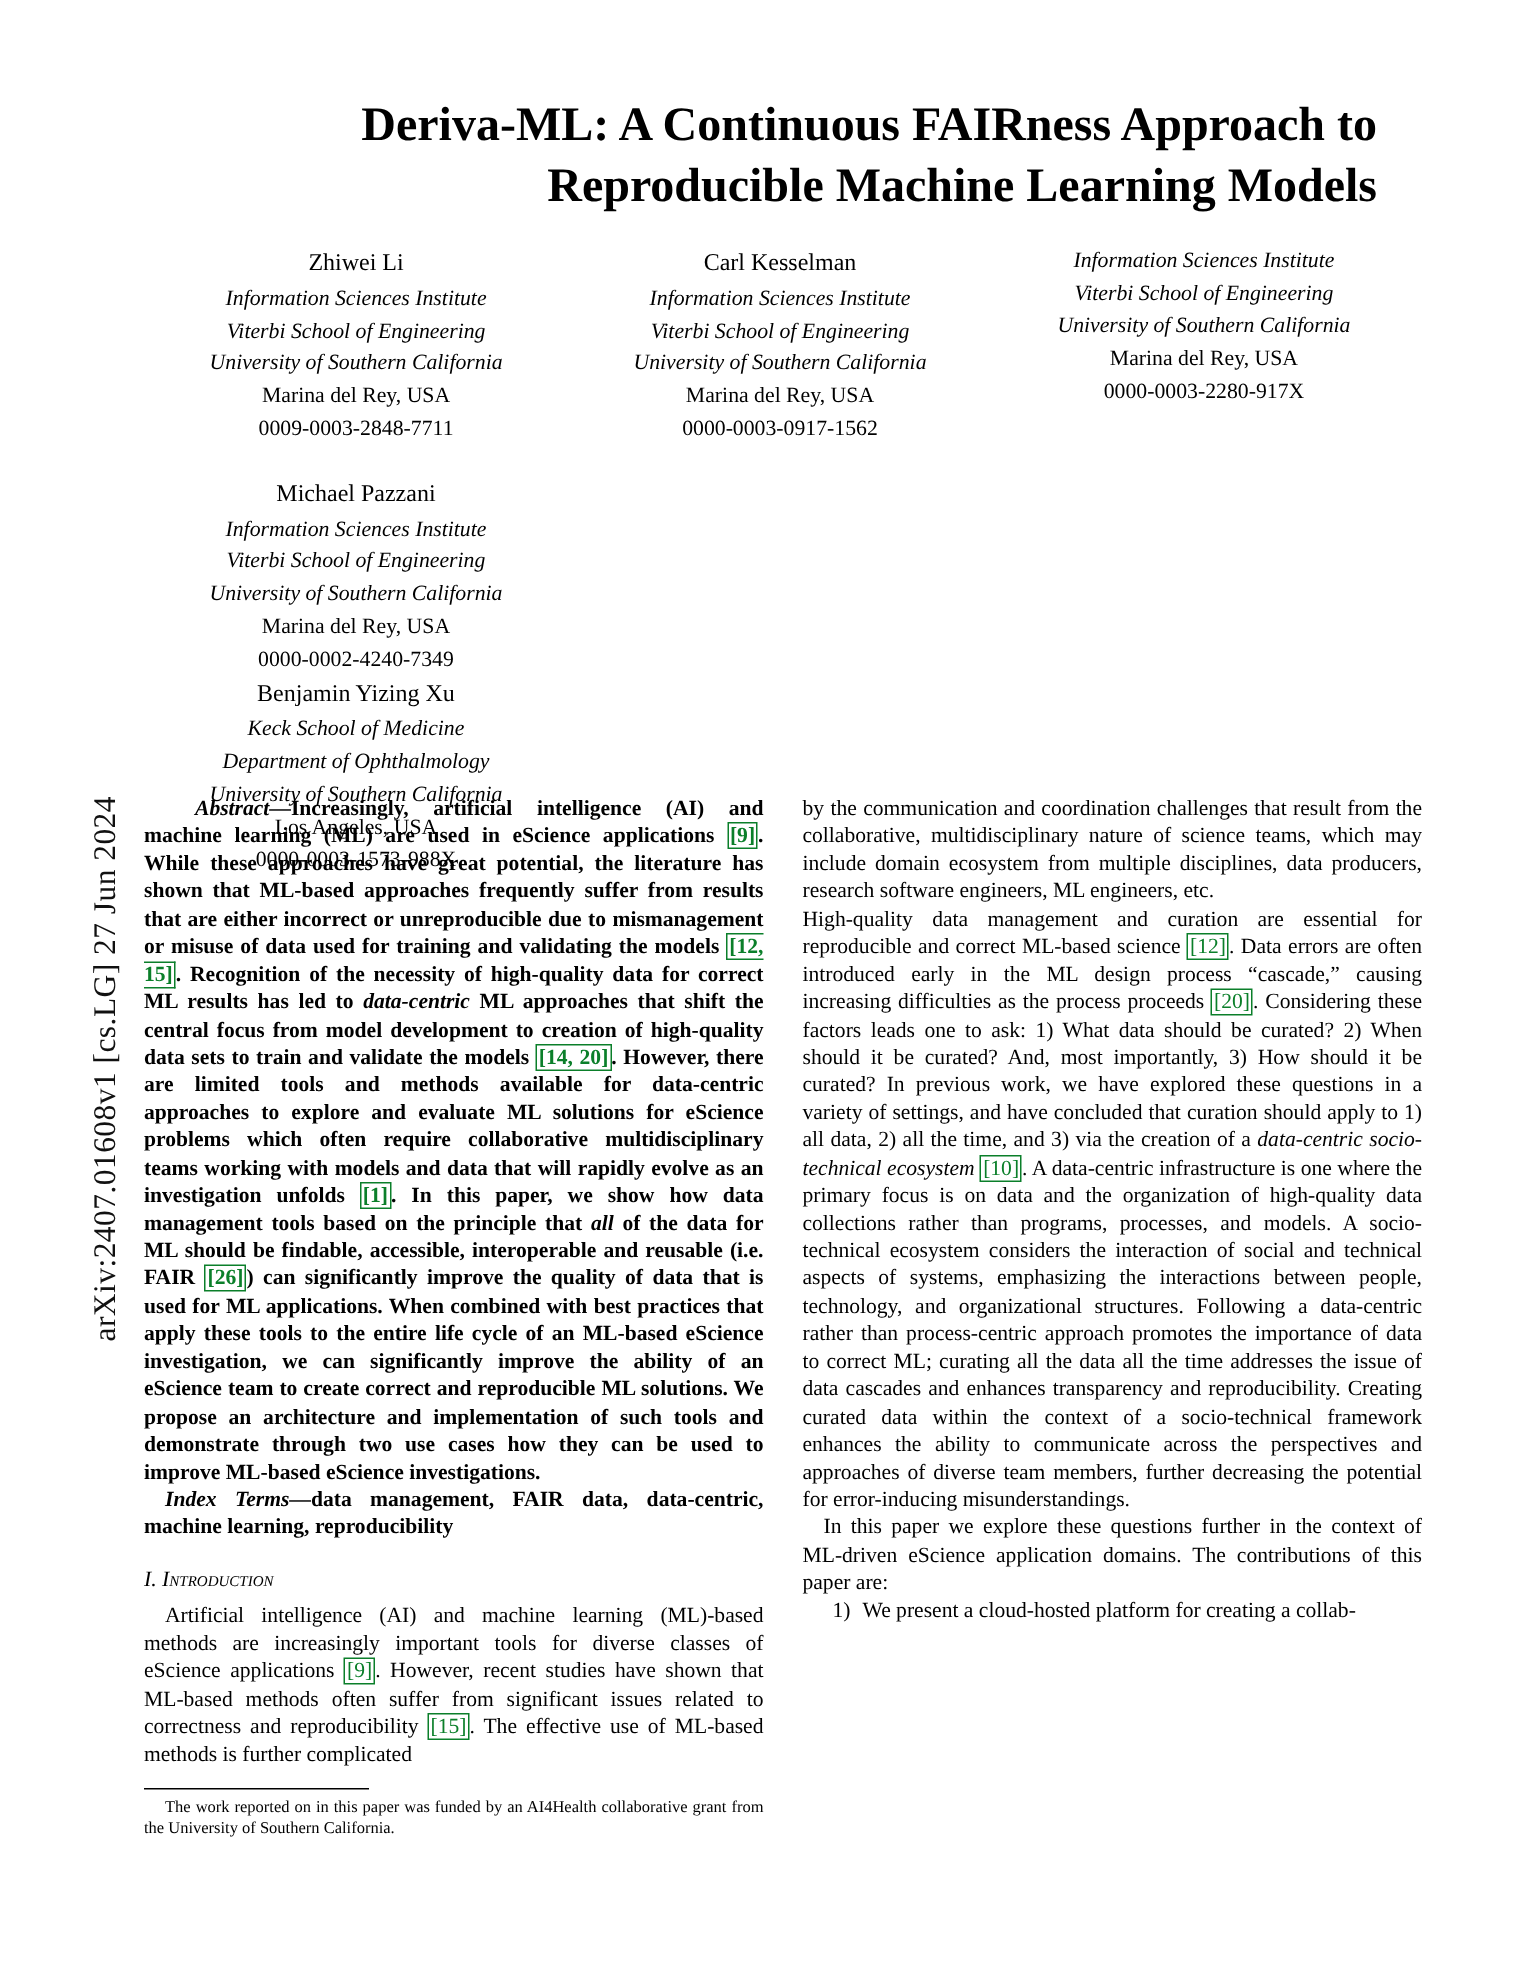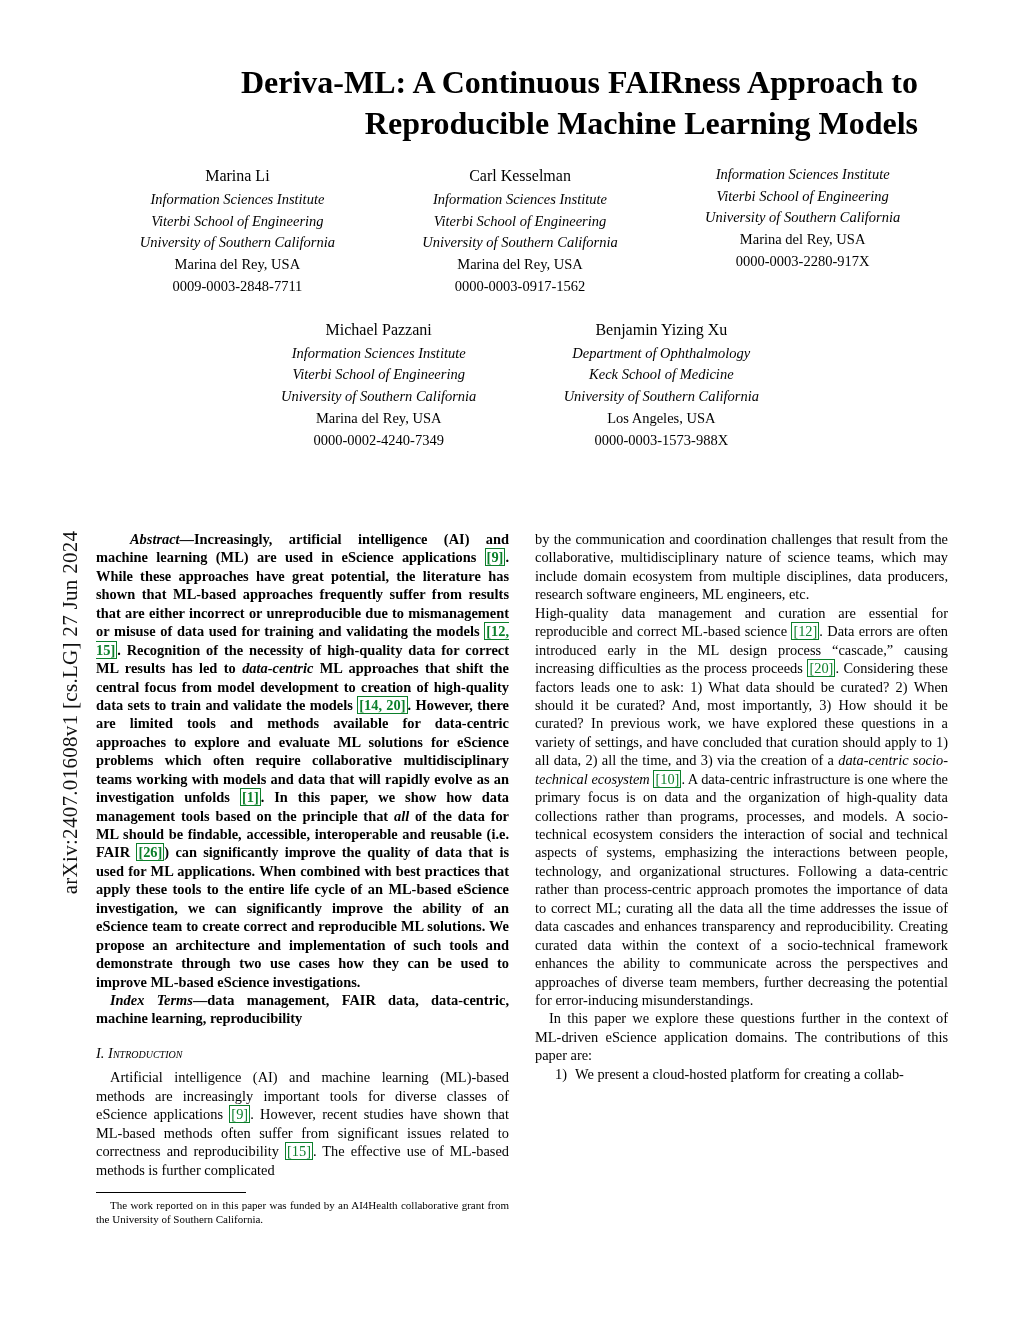--- a/index.html
+++ b/index.html
@@ -63,20 +63,21 @@
     width: 33.33%;
     text-align: center;
     font-size: 14.5px;
     line-height: 1.5;
   }
   .authors-row.row2 .author-block {
     width: 33.33%;
   }
   .authors-row.row2 {
     margin-top: 20px;
+    flex-direction: column;
   }
   .author-name {
     font-size: 16px;
     margin-bottom: 1px;
   }
   .author-aff {
     font-style: italic;
   }
   .author-plain { font-style: normal; text-align: center; }
 
@@ -166,21 +167,21 @@
 <div class="page">
 
   <div class="arxiv-stamp">arXiv:2407.01608v1  [cs.LG]  27 Jun 2024</div>
 
   <div class="content">
 
     <h1 class="title">Deriva-ML: A Continuous FAIRness Approach to Reproducible Machine Learning Models</h1>
 
     <div class="authors-row row1">
       <div class="author-block">
-        <div class="author-name">Marina Li</div>
+        <div class="author-name">Zhiwei Li</div>
         <div class="author-aff">Information Sciences Institute</div>
         <div class="author-aff">Viterbi School of Engineering</div>
         <div class="author-aff">University of Southern California</div>
         <div class="author-plain">Marina del Rey, USA</div>
         <div class="author-plain">0009-0003-2848-7711</div>
       </div>
       <div class="author-block">
         <div class="author-name">Carl Kesselman</div>
         <div class="author-aff">Information Sciences Institute</div>
         <div class="author-aff">Viterbi School of Engineering</div>
@@ -202,22 +203,22 @@
       <div class="author-block">
         <div class="author-name">Michael Pazzani</div>
         <div class="author-aff">Information Sciences Institute</div>
         <div class="author-aff">Viterbi School of Engineering</div>
         <div class="author-aff">University of Southern California</div>
         <div class="author-plain">Marina del Rey, USA</div>
         <div class="author-plain">0000-0002-4240-7349</div>
       </div>
       <div class="author-block">
         <div class="author-name">Benjamin Yizing Xu</div>
+        <div class="author-aff">Keck School of Medicine</div>
         <div class="author-aff">Department of Ophthalmology</div>
-        <div class="author-aff">Keck School of Medicine</div>
         <div class="author-aff">University of Southern California</div>
         <div class="author-plain">Los Angeles, USA</div>
         <div class="author-plain">0000-0003-1573-988X</div>
       </div>
       <div class="author-block" style="width:16.6%"></div>
     </div>
 
   </div>
 
   <div class="columns">

